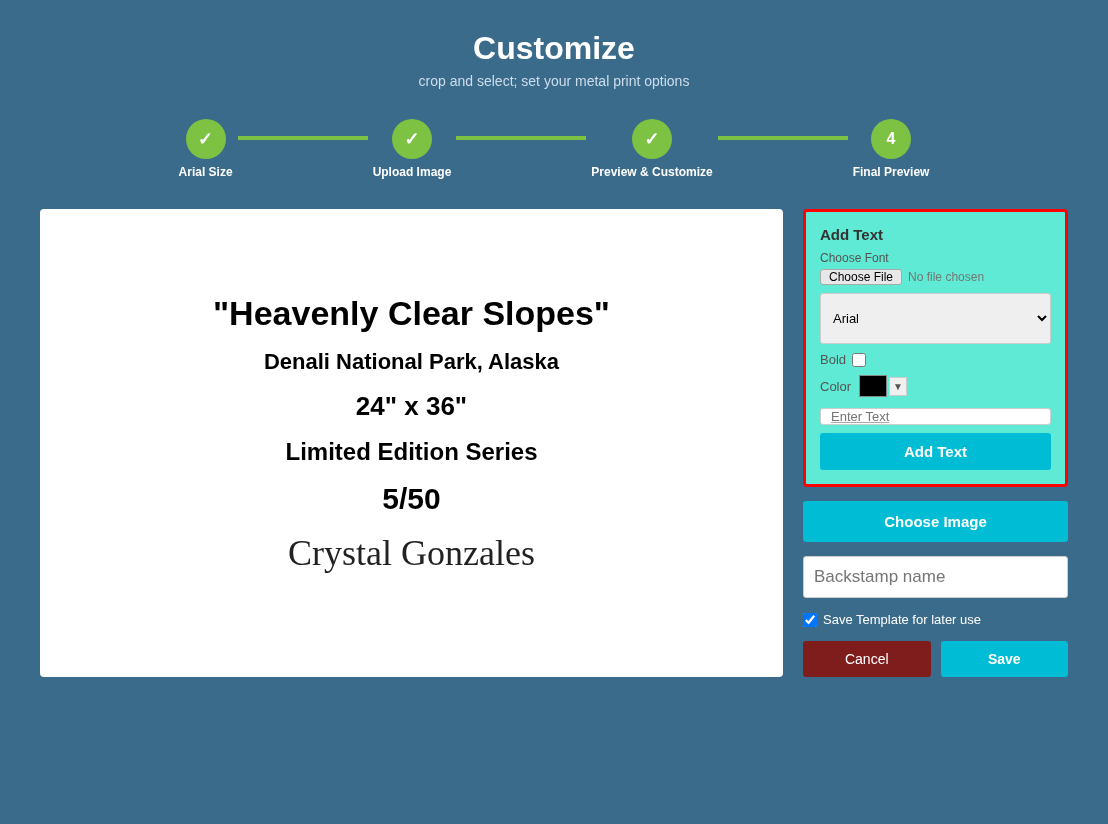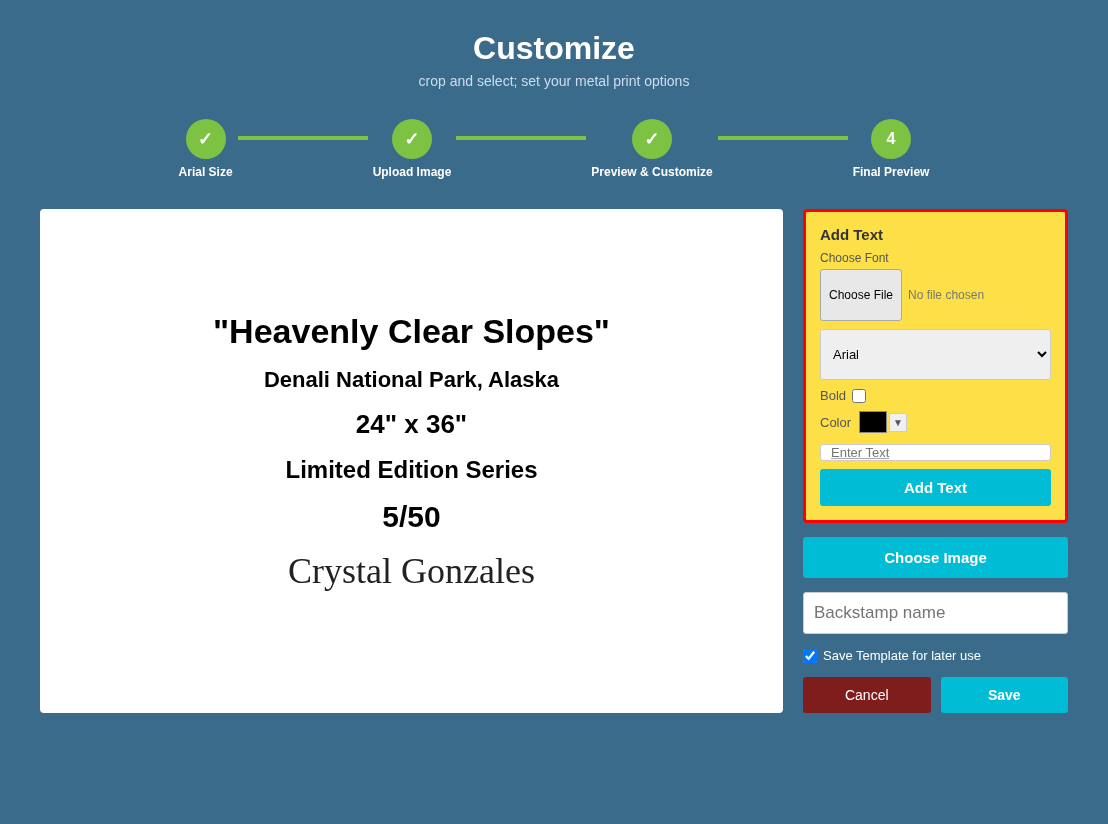--- a/index.html
+++ b/index.html
@@ -144,21 +144,21 @@
     .right-panel {
       width: 265px;
       display: flex;
       flex-direction: column;
       gap: 14px;
     }
 
     
     .add-text-box {
       border: 3px solid red;
-      background: #fde047;
+      background: #5eead4;
       border-radius: 4px;
       padding: 14px;
     }
     .add-text-title {
       font-size: 15px;
       font-weight: bold;
       color: #333;
       margin-bottom: 8px;
     }
     .field-label {
@@ -169,21 +169,21 @@
     .choose-font-row {
       display: flex;
       align-items: center;
       gap: 6px;
       margin-bottom: 8px;
     }
     .choose-file-btn {
       background: #e8e8e8;
       border: 1px solid #aaa;
       border-radius: 3px;
-      padding: 18px 8px;
+      padding: 0 8px;
       font-size: 12px;
       cursor: pointer;
     }
     .no-file-text {
       font-size: 12px;
       color: #777;
     }
     .font-select {
       width: 100%;
       padding: 16px 8px;

